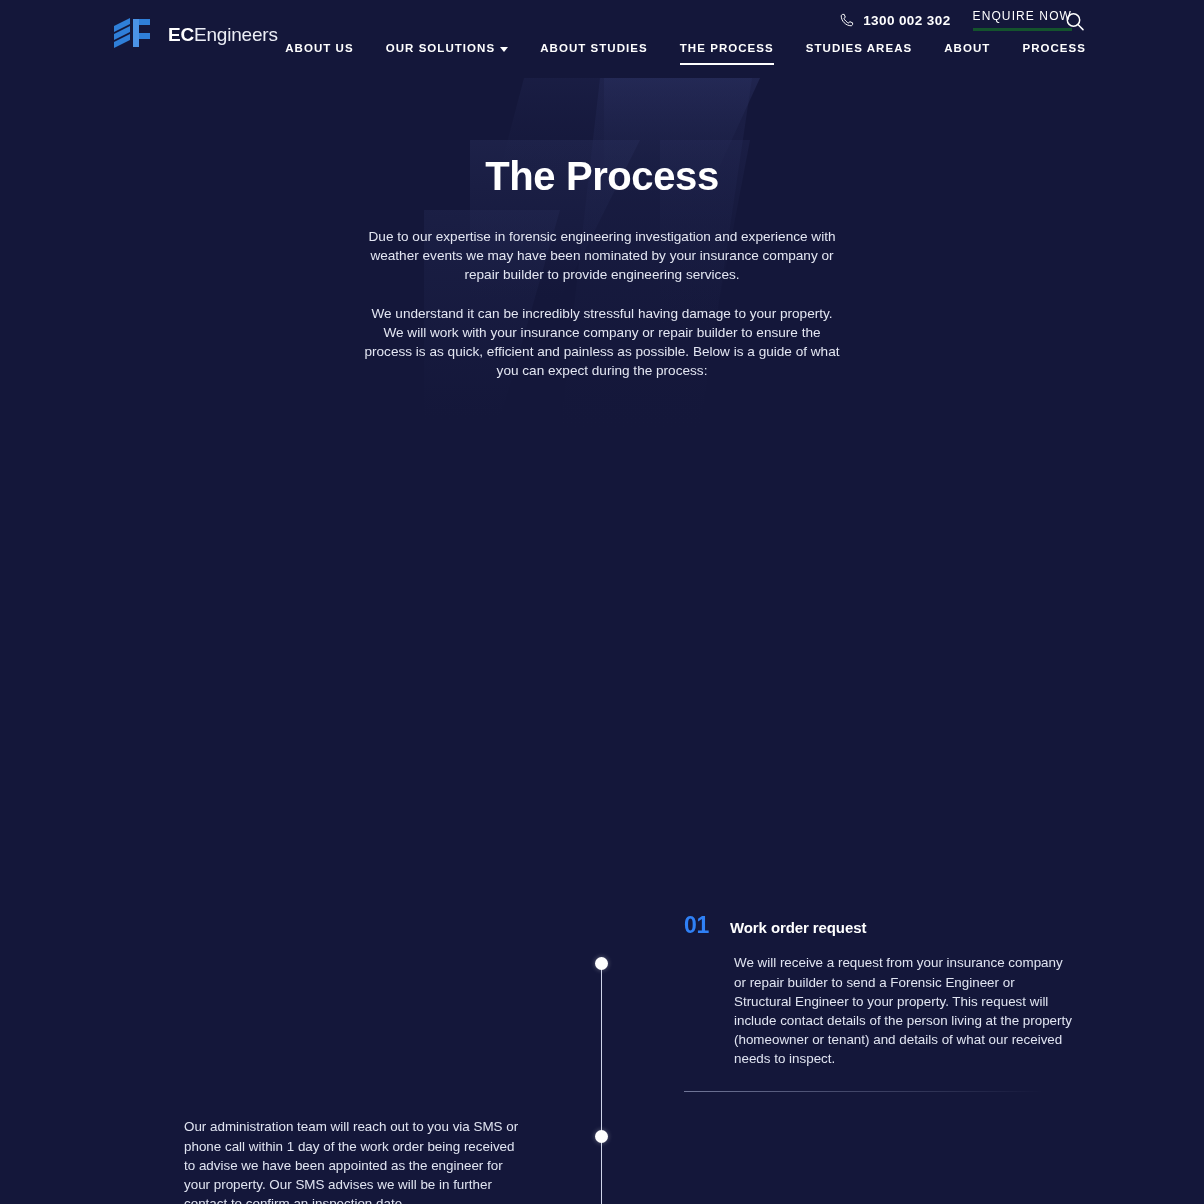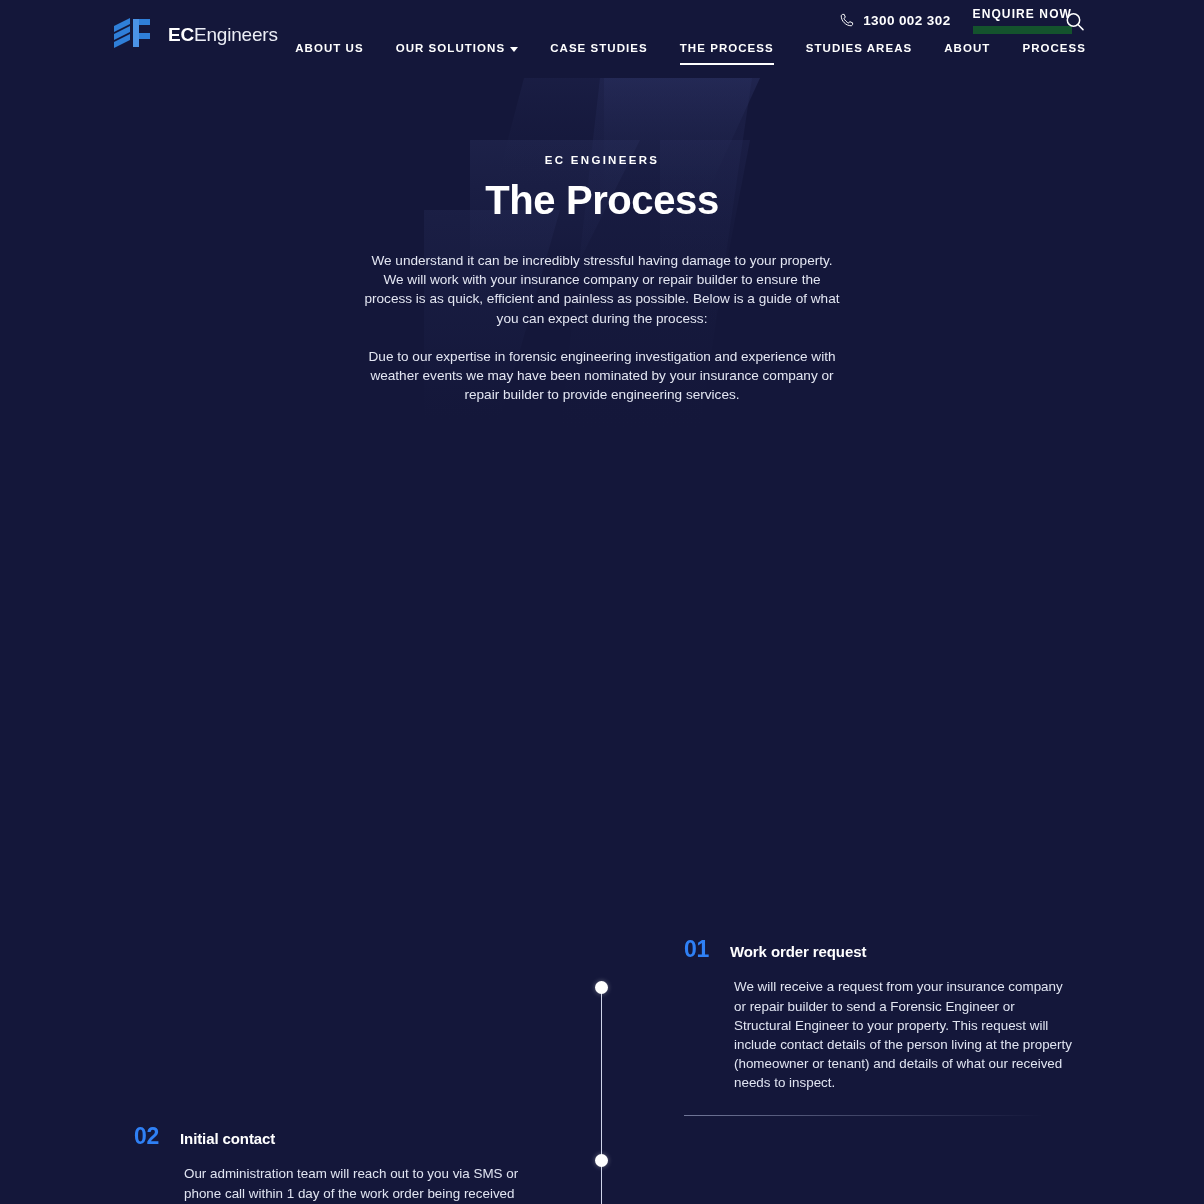--- a/index.html
+++ b/index.html
@@ -53,25 +53,25 @@
   .phone-number {
     font-size:13.5px;
     font-weight:bold;
     letter-spacing:0.4px;
     color:#ffffff;
     white-space:nowrap;
   }
 
   .enquire-now {
     font-size:12px;
-    font-weight:bold;
+    font-weight:normal;
     letter-spacing:1.1px;
     color:#ffffff;
     padding-bottom:5px;
-    border-bottom:8px solid #14532d;
+    border-bottom:3px solid #14532d;
     white-space:nowrap;
     cursor:pointer;
   }
 
   .search-btn {
     position:absolute;
     top:11px;
     right:118px;
     width:22px; height:22px;
     cursor:pointer;
@@ -285,63 +285,58 @@
 
   <nav class="main-nav">
     <div class="nav-item">
         <span>ABOUT US</span>
       </div>
     <div class="nav-item">
         <span>OUR SOLUTIONS</span>
         <i class="caret"></i>
       </div>
     <div class="nav-item">
-        <span>CASE STUDIES</span>
+        <span>ABOUT STUDIES</span>
       </div>
     <div class="nav-item active">
         <span>THE PROCESS</span>
       </div>
     <div class="nav-item">
         <span>STUDIES AREAS</span>
       </div>
     <div class="nav-item">
         <span>ABOUT</span>
       </div>
     <div class="nav-item">
         <span>PROCESS</span>
       </div>
   </nav>
 </header>
 
 <section class="hero">
-  <div class="hero-eyebrow">EC ENGINEERS</div>
   <h1 class="hero-title">The Process</h1>
   <div class="hero-copy">
+    <p>Due to our expertise in forensic engineering investigation and experience with weather events we may have been nominated by your insurance company or repair builder to provide engineering services.</p>
     <p>We understand it can be incredibly stressful having damage to your property. We will work with your insurance company or repair builder to ensure the process is as quick, efficient and painless as possible. Below is a guide of what you can expect during the process:</p>
-    <p>Due to our expertise in forensic engineering investigation and experience with weather events we may have been nominated by your insurance company or repair builder to provide engineering services.</p>
   </div>
 </section>
 
 <section class="timeline">
 
   <div class="timeline-axis"></div>
   <div class="timeline-dot" style="top:499px"></div>
   <div class="timeline-dot" style="top:672px"></div>
 
   <article class="step right" style="top:456px">
     <div class="step-head">
       <div class="step-number">01</div>
       <h3 class="step-title">Work order request</h3>
     </div>
     <p class="step-body">We will receive a request from your insurance company or repair builder to send a Forensic Engineer or Structural Engineer to your property. This request will include contact details of the person living at the property (homeowner or tenant) and details of what our received needs to inspect.</p>
     <div class="step-rule"></div>
   </article>
 
   <article class="step left" style="top:643px">
-    <div class="step-head">
-      <div class="step-number">02</div>
-      <h3 class="step-title">Initial contact</h3>
-    </div>
     <p class="step-body">Our administration team will reach out to you via SMS or phone call within 1 day of the work order being received to advise we have been appointed as the engineer for your property. Our SMS advises we will be in further contact to confirm an inspection date.</p>
 
   </article>
 
 </section>
 
 </body></html>

